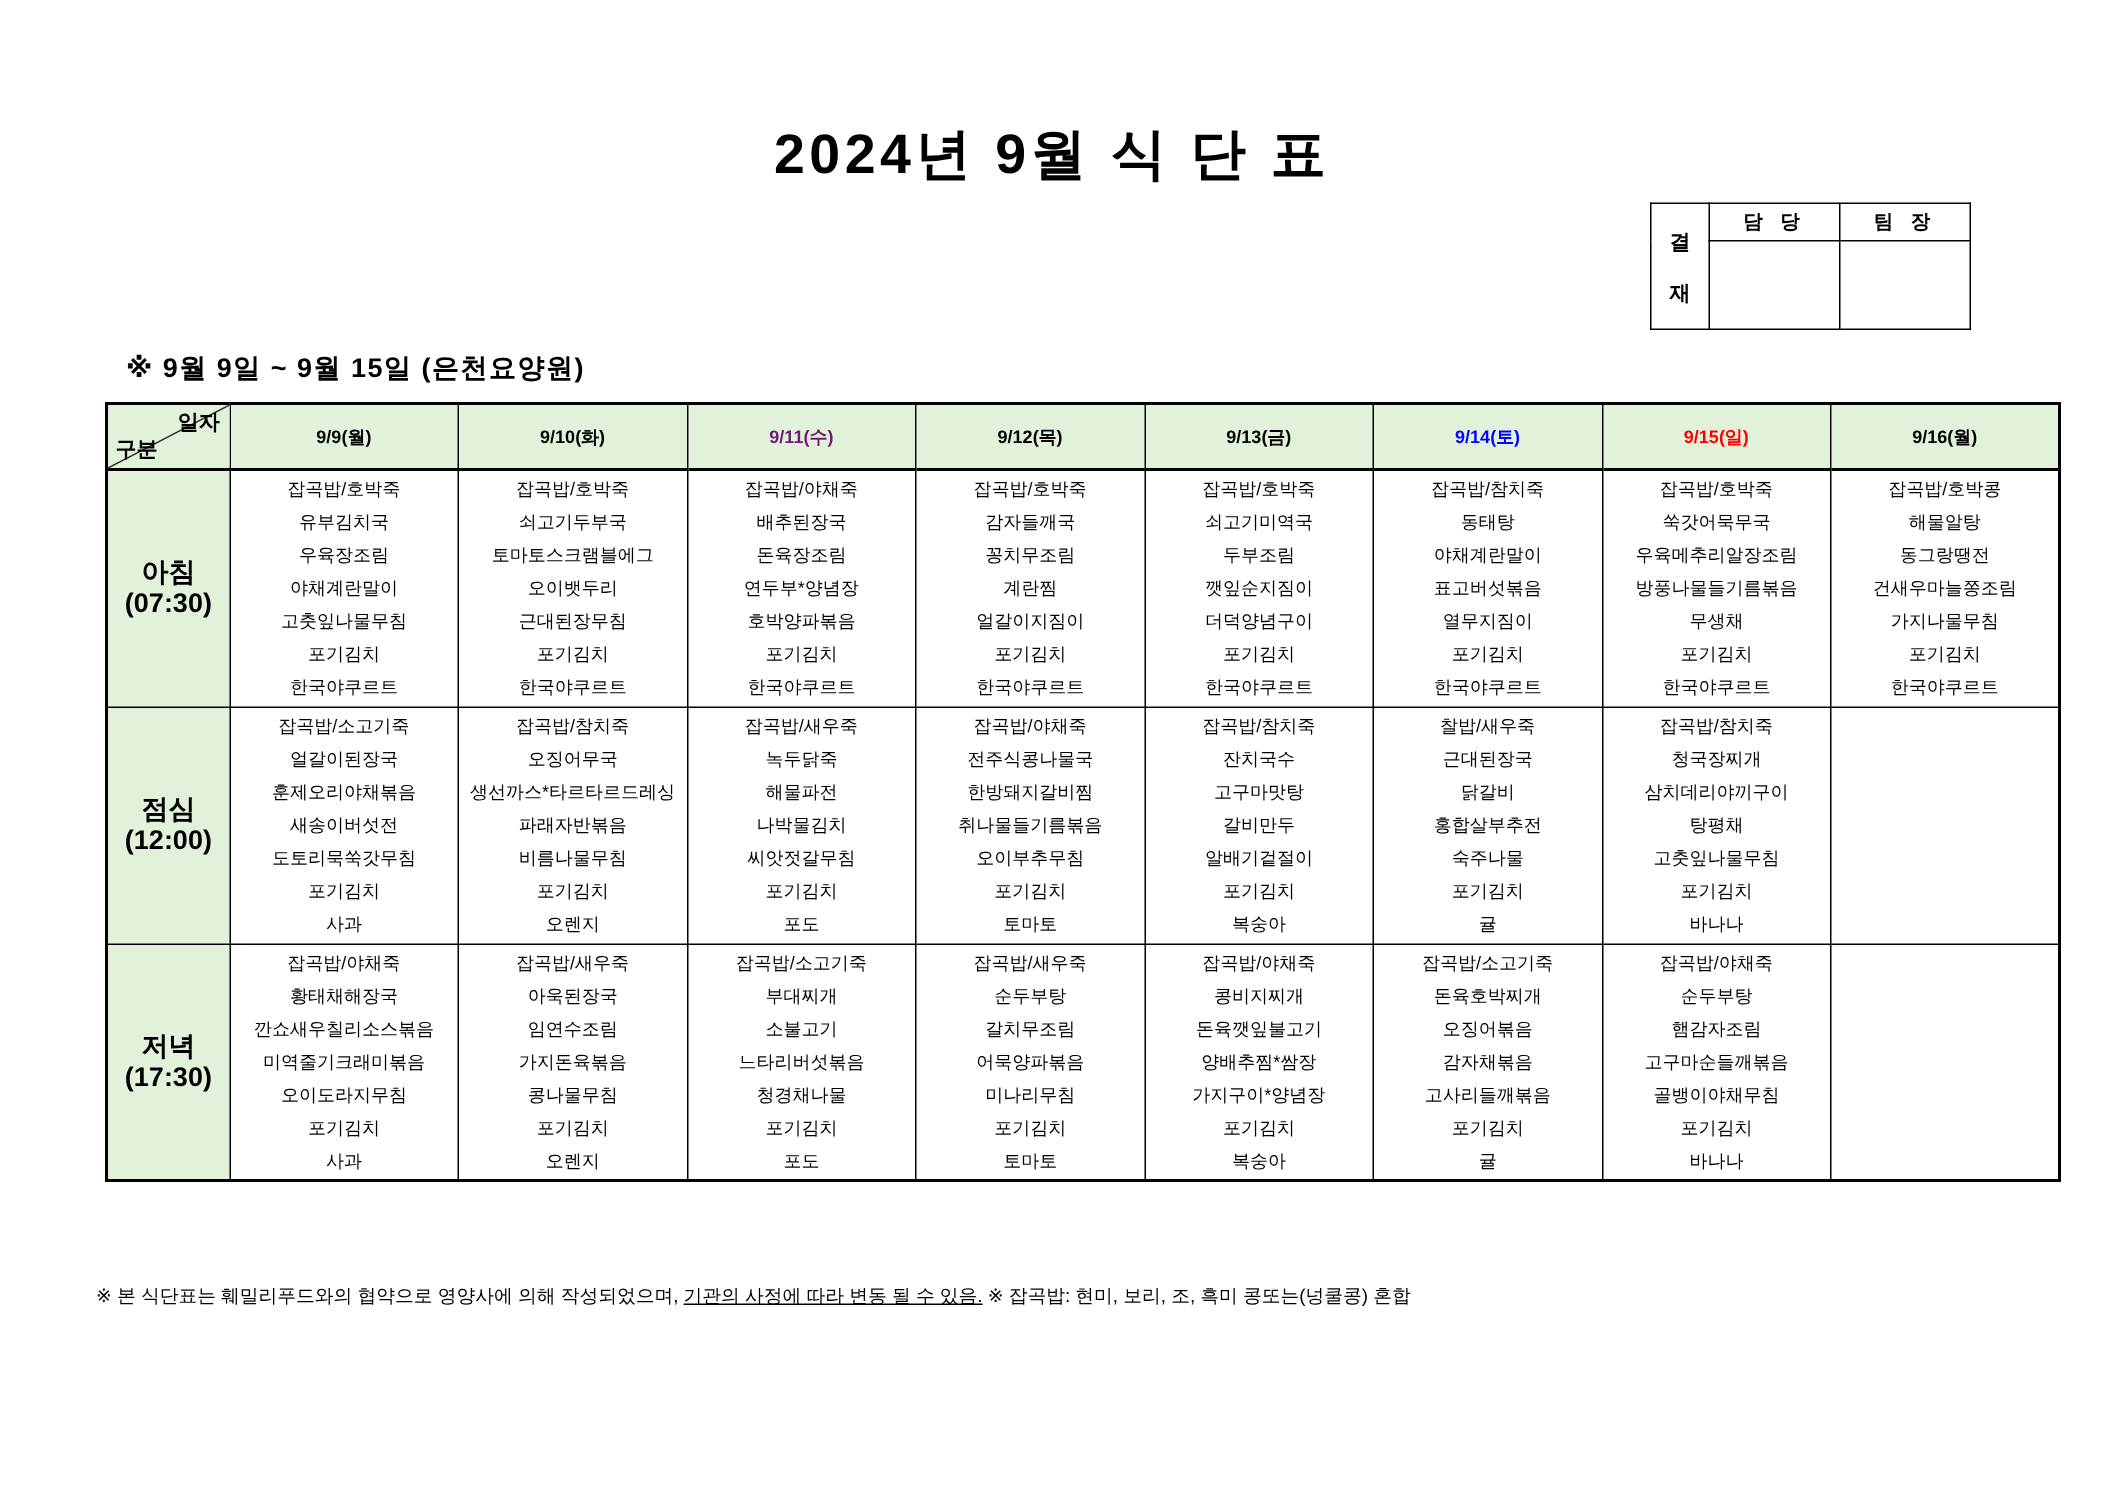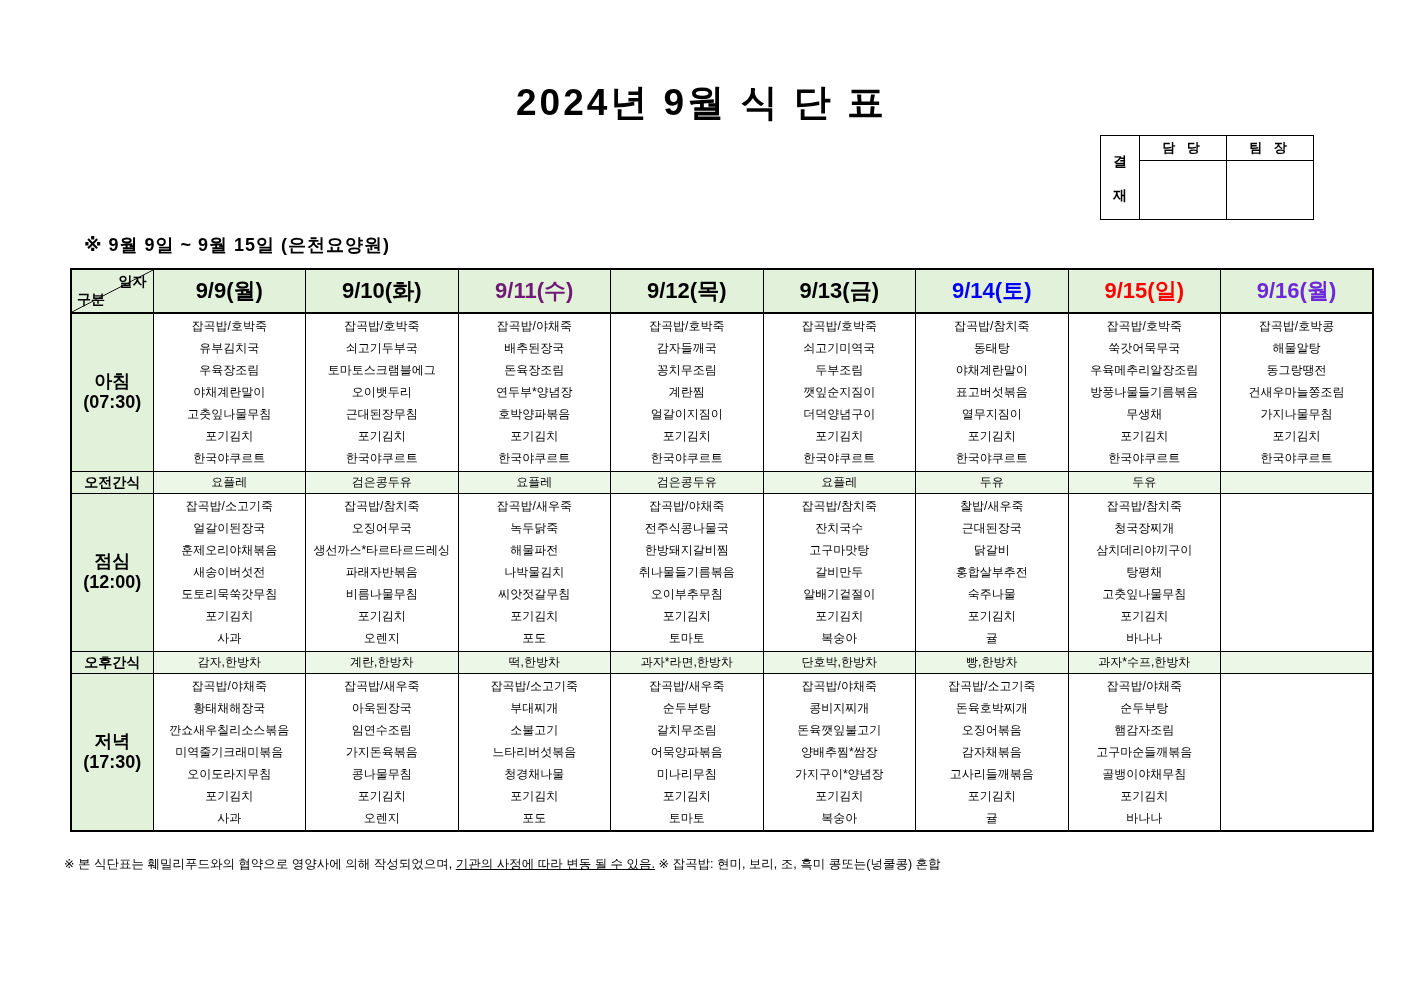--- a/index.html
+++ b/index.html
@@ -38,21 +38,21 @@
   .menu-table thead th{border-bottom:2px solid #000;}
   .head-row{height:44px;}
   .corner{
     background:
       linear-gradient(to bottom right,transparent calc(50% - 0.8px),#000 50%,transparent calc(50% + 0.8px)),
       #e2f2da;
     position:relative;
   }
   .corner .tr-label{position:absolute;top:3px;right:6px;font-size:14px;font-weight:bold;}
   .corner .bl-label{position:absolute;bottom:3px;left:5px;font-size:14px;font-weight:bold;}
-  .day-cell{background:#e2f2da;font-size:22px;font-weight:bold;margin-top:31px;}
+  .day-cell{background:#e2f2da;font-size:12px;font-weight:bold;margin-top:31px;}
   .row-label{background:#e2f2da;font-size:18px;font-weight:bold;line-height:21px;}
   .meal-row{height:158px;}
   .meal-row td{background:#fff;}
   .snack-row{height:22px;}
   .snack-row td{background:#edf7e7;font-size:12px;}
   .snack-row .row-label{font-size:14px;}
   .menu-line{font-size:12px;line-height:22px;white-space:nowrap;}
   .footer{
     position:absolute;top:856px;left:64px;font-size:12.5px;letter-spacing:0;
     white-space:nowrap;
@@ -100,21 +100,21 @@
         <span class="tr-label">일자</span>
         <span class="bl-label">구분</span>
       </th>
     <th class="day-cell" style="color: rgb(0, 0, 0);">9/9(월)</th>
         <th class="day-cell" style="color: rgb(0, 0, 0);">9/10(화)</th>
         <th class="day-cell" style="color: #701a75;">9/11(수)</th>
         <th class="day-cell" style="color: rgb(0, 0, 0);">9/12(목)</th>
         <th class="day-cell" style="color: rgb(0, 0, 0);">9/13(금)</th>
         <th class="day-cell" style="color: rgb(0, 0, 255);">9/14(토)</th>
         <th class="day-cell" style="color: rgb(255, 0, 0);">9/15(일)</th>
-        <th class="day-cell" style="color: #6d28d9;">9/16(월)</th>
+        <th class="day-cell" style="color: #000000;">9/16(월)</th>
       </tr>
   </thead>
   <tbody id="menu-body">
       <tr class="meal-row">
         <th class="row-label">
           <div>아침</div>
           <div>(07:30)</div>
         </th>
         <td>
           <div class="menu-line">잡곡밥/호박죽</div>
@@ -182,33 +182,20 @@
         <td>
           <div class="menu-line">잡곡밥/호박콩</div>
           <div class="menu-line">해물알탕</div>
           <div class="menu-line">동그랑땡전</div>
           <div class="menu-line">건새우마늘쫑조림</div>
           <div class="menu-line">가지나물무침</div>
           <div class="menu-line">포기김치</div>
           <div class="menu-line">한국야쿠르트</div>
         </td>
       </tr>
-      <tr class="snack-row">
-        <th class="row-label">
-          <div>오전간식</div>
-        </th>
-        <td>요플레</td>
-        <td>검은콩두유</td>
-        <td>요플레</td>
-        <td>검은콩두유</td>
-        <td>요플레</td>
-        <td>두유</td>
-        <td>두유</td>
-        <td></td>
-      </tr>
       <tr class="meal-row">
         <th class="row-label">
           <div>점심</div>
           <div>(12:00)</div>
         </th>
         <td>
           <div class="menu-line">잡곡밥/소고기죽</div>
           <div class="menu-line">얼갈이된장국</div>
           <div class="menu-line">훈제오리야채볶음</div>
           <div class="menu-line">새송이버섯전</div>
@@ -263,33 +250,20 @@
         </td>
         <td>
           <div class="menu-line">잡곡밥/참치죽</div>
           <div class="menu-line">청국장찌개</div>
           <div class="menu-line">삼치데리야끼구이</div>
           <div class="menu-line">탕평채</div>
           <div class="menu-line">고춧잎나물무침</div>
           <div class="menu-line">포기김치</div>
           <div class="menu-line">바나나</div>
         </td>
-        <td></td>
-      </tr>
-      <tr class="snack-row">
-        <th class="row-label">
-          <div>오후간식</div>
-        </th>
-        <td>감자,한방차</td>
-        <td>계란,한방차</td>
-        <td>떡,한방차</td>
-        <td>과자*라면,한방차</td>
-        <td>단호박,한방차</td>
-        <td>빵,한방차</td>
-        <td>과자*수프,한방차</td>
         <td></td>
       </tr>
       <tr class="meal-row">
         <th class="row-label">
           <div>저녁</div>
           <div>(17:30)</div>
         </th>
         <td>
           <div class="menu-line">잡곡밥/야채죽</div>
           <div class="menu-line">황태채해장국</div>

